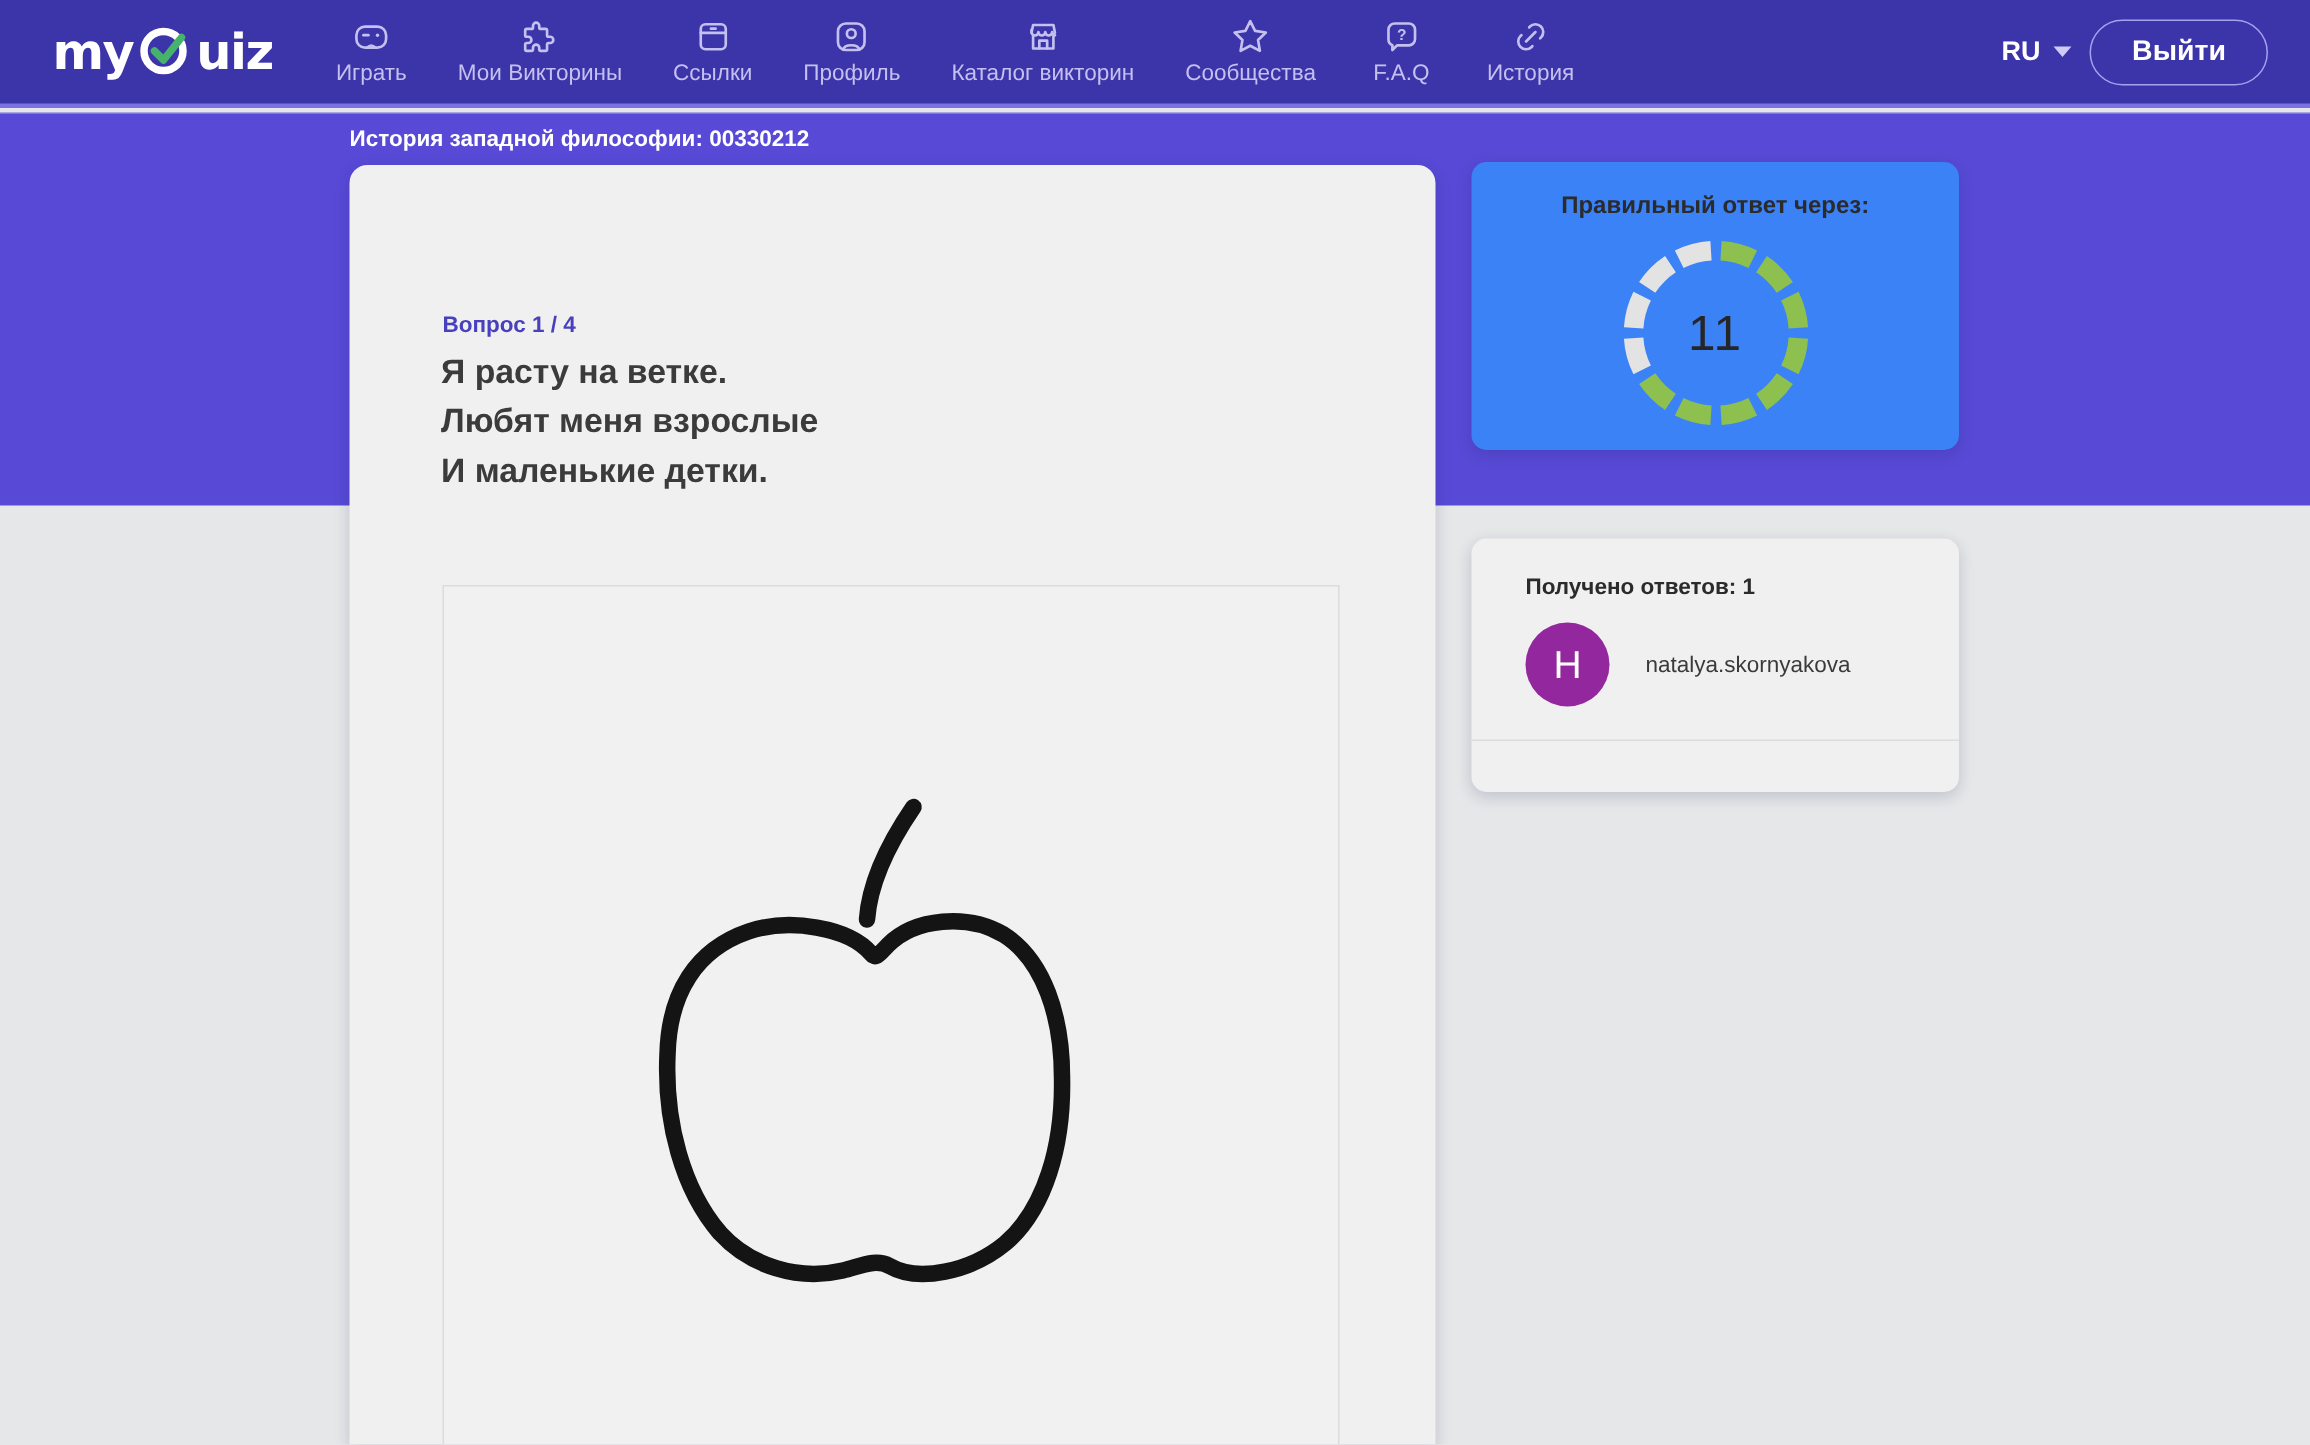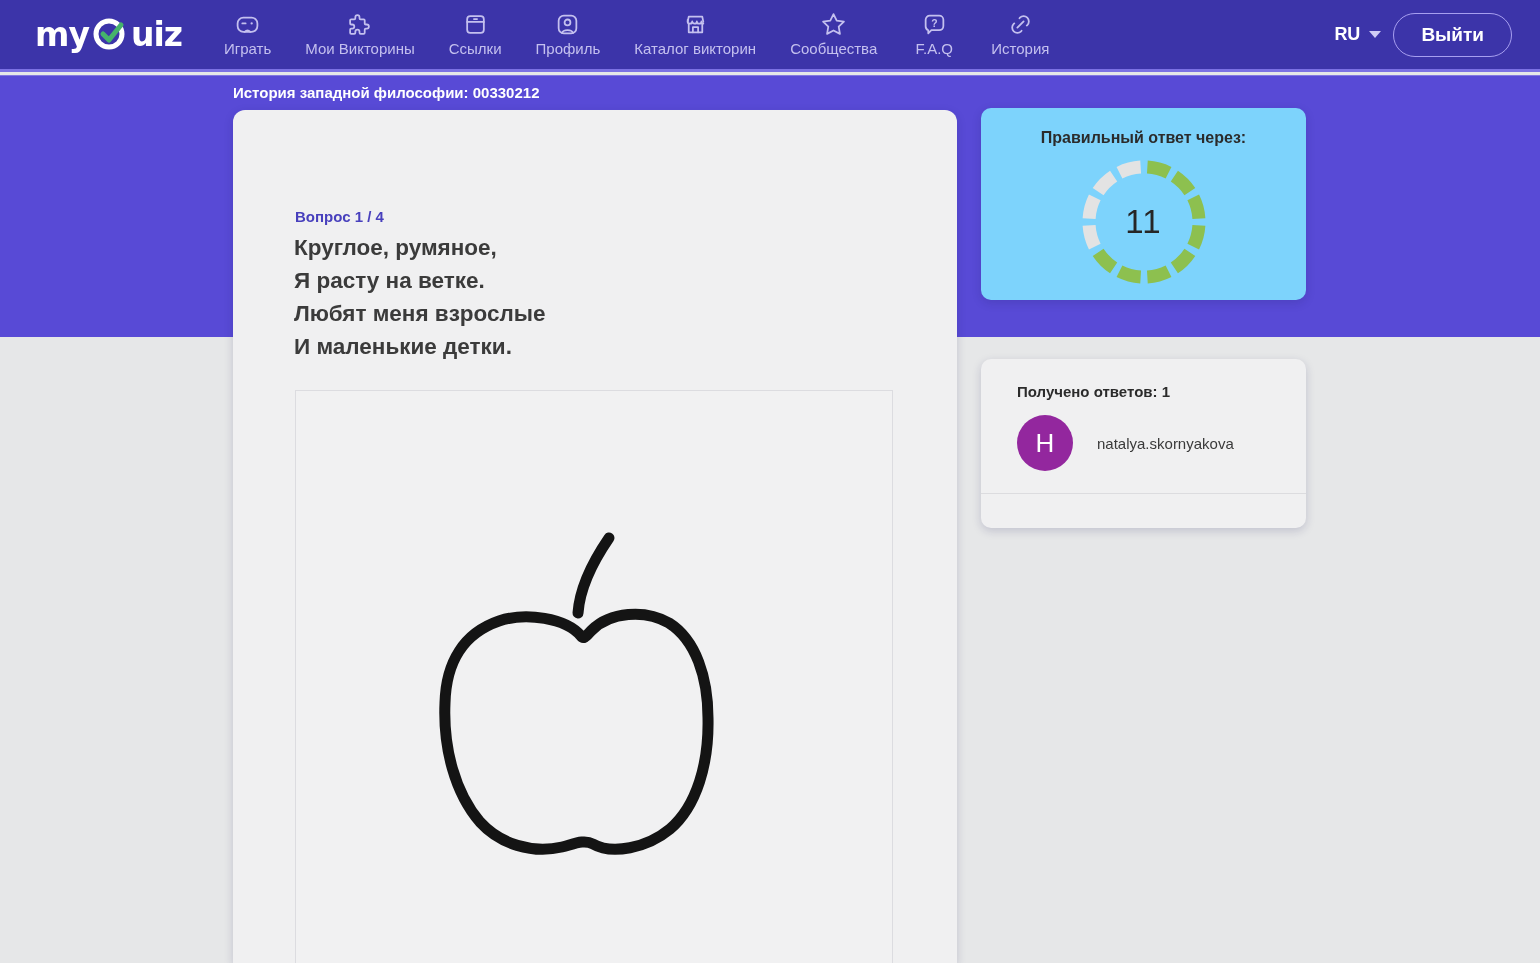--- a/index.html
+++ b/index.html
@@ -71,21 +71,21 @@
     color:#3b3b3b; font-size:22.5px; font-weight:700; line-height:33px;
   }
   .drawing-box {
     position:absolute; left:62px; top:280px; width:598px; height:573px;
     background:#f1f1f2; border:1px solid #dcdce0; border-bottom:none;
   }
   .drawing-box svg { width:598px; height:573px; display:block; }
   
   .timer-card {
     position:absolute; left:981px; top:108px; width:325px; height:192px;
-    background:#7dd3fc; border-radius:10px;
+    background:#3b82f6; border-radius:10px;
     box-shadow:0 3px 10px rgba(30,25,90,0.18);
     z-index:4; text-align:center;
   }
   .timer-heading { margin-top:21px; font-size:16px; font-weight:700; color:#2b2b2b; }
   .timer-ring-wrap { position:relative; width:132px; height:132px; margin:9px auto 0; }
   .timer-ring-wrap svg { width:132px; height:132px; display:block; }
   .timer-seconds {
     position:absolute; left:0; top:0; width:132px; height:132px;
     display:flex; align-items:center; justify-content:center;
     font-size:33px; color:#262626; font-weight:400; letter-spacing:1px;
@@ -201,21 +201,20 @@
   </div>
 </header>
 
 <div class="hero-band"></div>
 
 <div class="quiz-title">История западной философии: 00330212</div>
 
 <section class="question-card">
   <div class="question-counter">Вопрос 1 / 4</div>
   <div class="question-text">
-    <div>Круглое, румяное,</div>
     <div>Я расту на ветке.</div>
     <div>Любят меня взрослые</div>
     <div>И маленькие детки.</div>
   </div>
   <div class="drawing-box">
     <svg viewBox="0 0 598 573" fill="none" stroke-linecap="round" stroke-linejoin="round">
       <path stroke="#141414" stroke-width="11" d="M 313 147 C 300 166, 284 194, 282 222"></path>
       <path stroke="#141414" stroke-width="11" d="M 285 245 C 270 227, 230 221, 203 230 C 168 242, 150 271, 149 312 C 147 357, 159 402, 184 431 C 204 453, 236 463, 266 456 C 278 453, 288 448, 297 453 C 316 464, 351 457, 374 438 C 401 415, 413 372, 412 327 C 412 287, 400 249, 373 232 C 349 218, 314 221, 296 239 C 291 244, 288 249, 285 245 Z"></path>
     </svg>
   </div>

